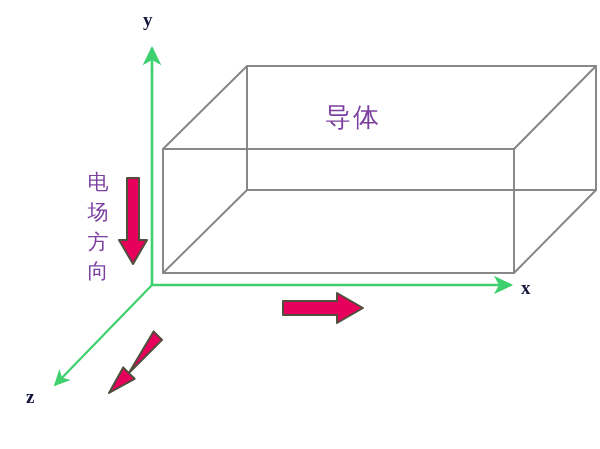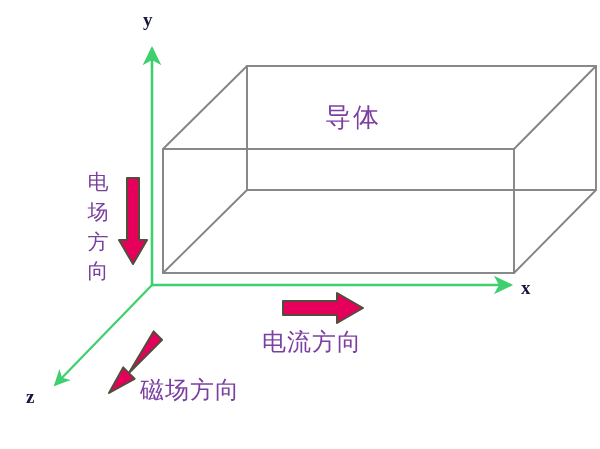--- a/index.html
+++ b/index.html
@@ -126,17 +126,15 @@
       <path d="M153.6,331.4 L162.1,339.9 L128.9,373.1 L134.6,378.8 L109.0,393.0 L123.2,367.4 L128.9,373.1 Z" fill="#e6005c" stroke="#4f4f3c" stroke-width="2" stroke-linejoin="round"></path>
     </g>
   </svg>
 
   <div class="axis-letter" id="axis-label-y">y</div>
   <div class="axis-letter" id="axis-label-x">x</div>
   <div class="axis-letter" id="axis-label-z">z</div>
 
   <div class="cn-label" id="efield-label">电场方向</div>
   <div class="cn-label" id="conductor-label">导体</div>
-  <div class="cn-label" id="current-label">电流方向</div>
-  <div class="cn-label" id="bfield-label">磁场方向</div>
 
 
 </div>
 
 </body></html>

